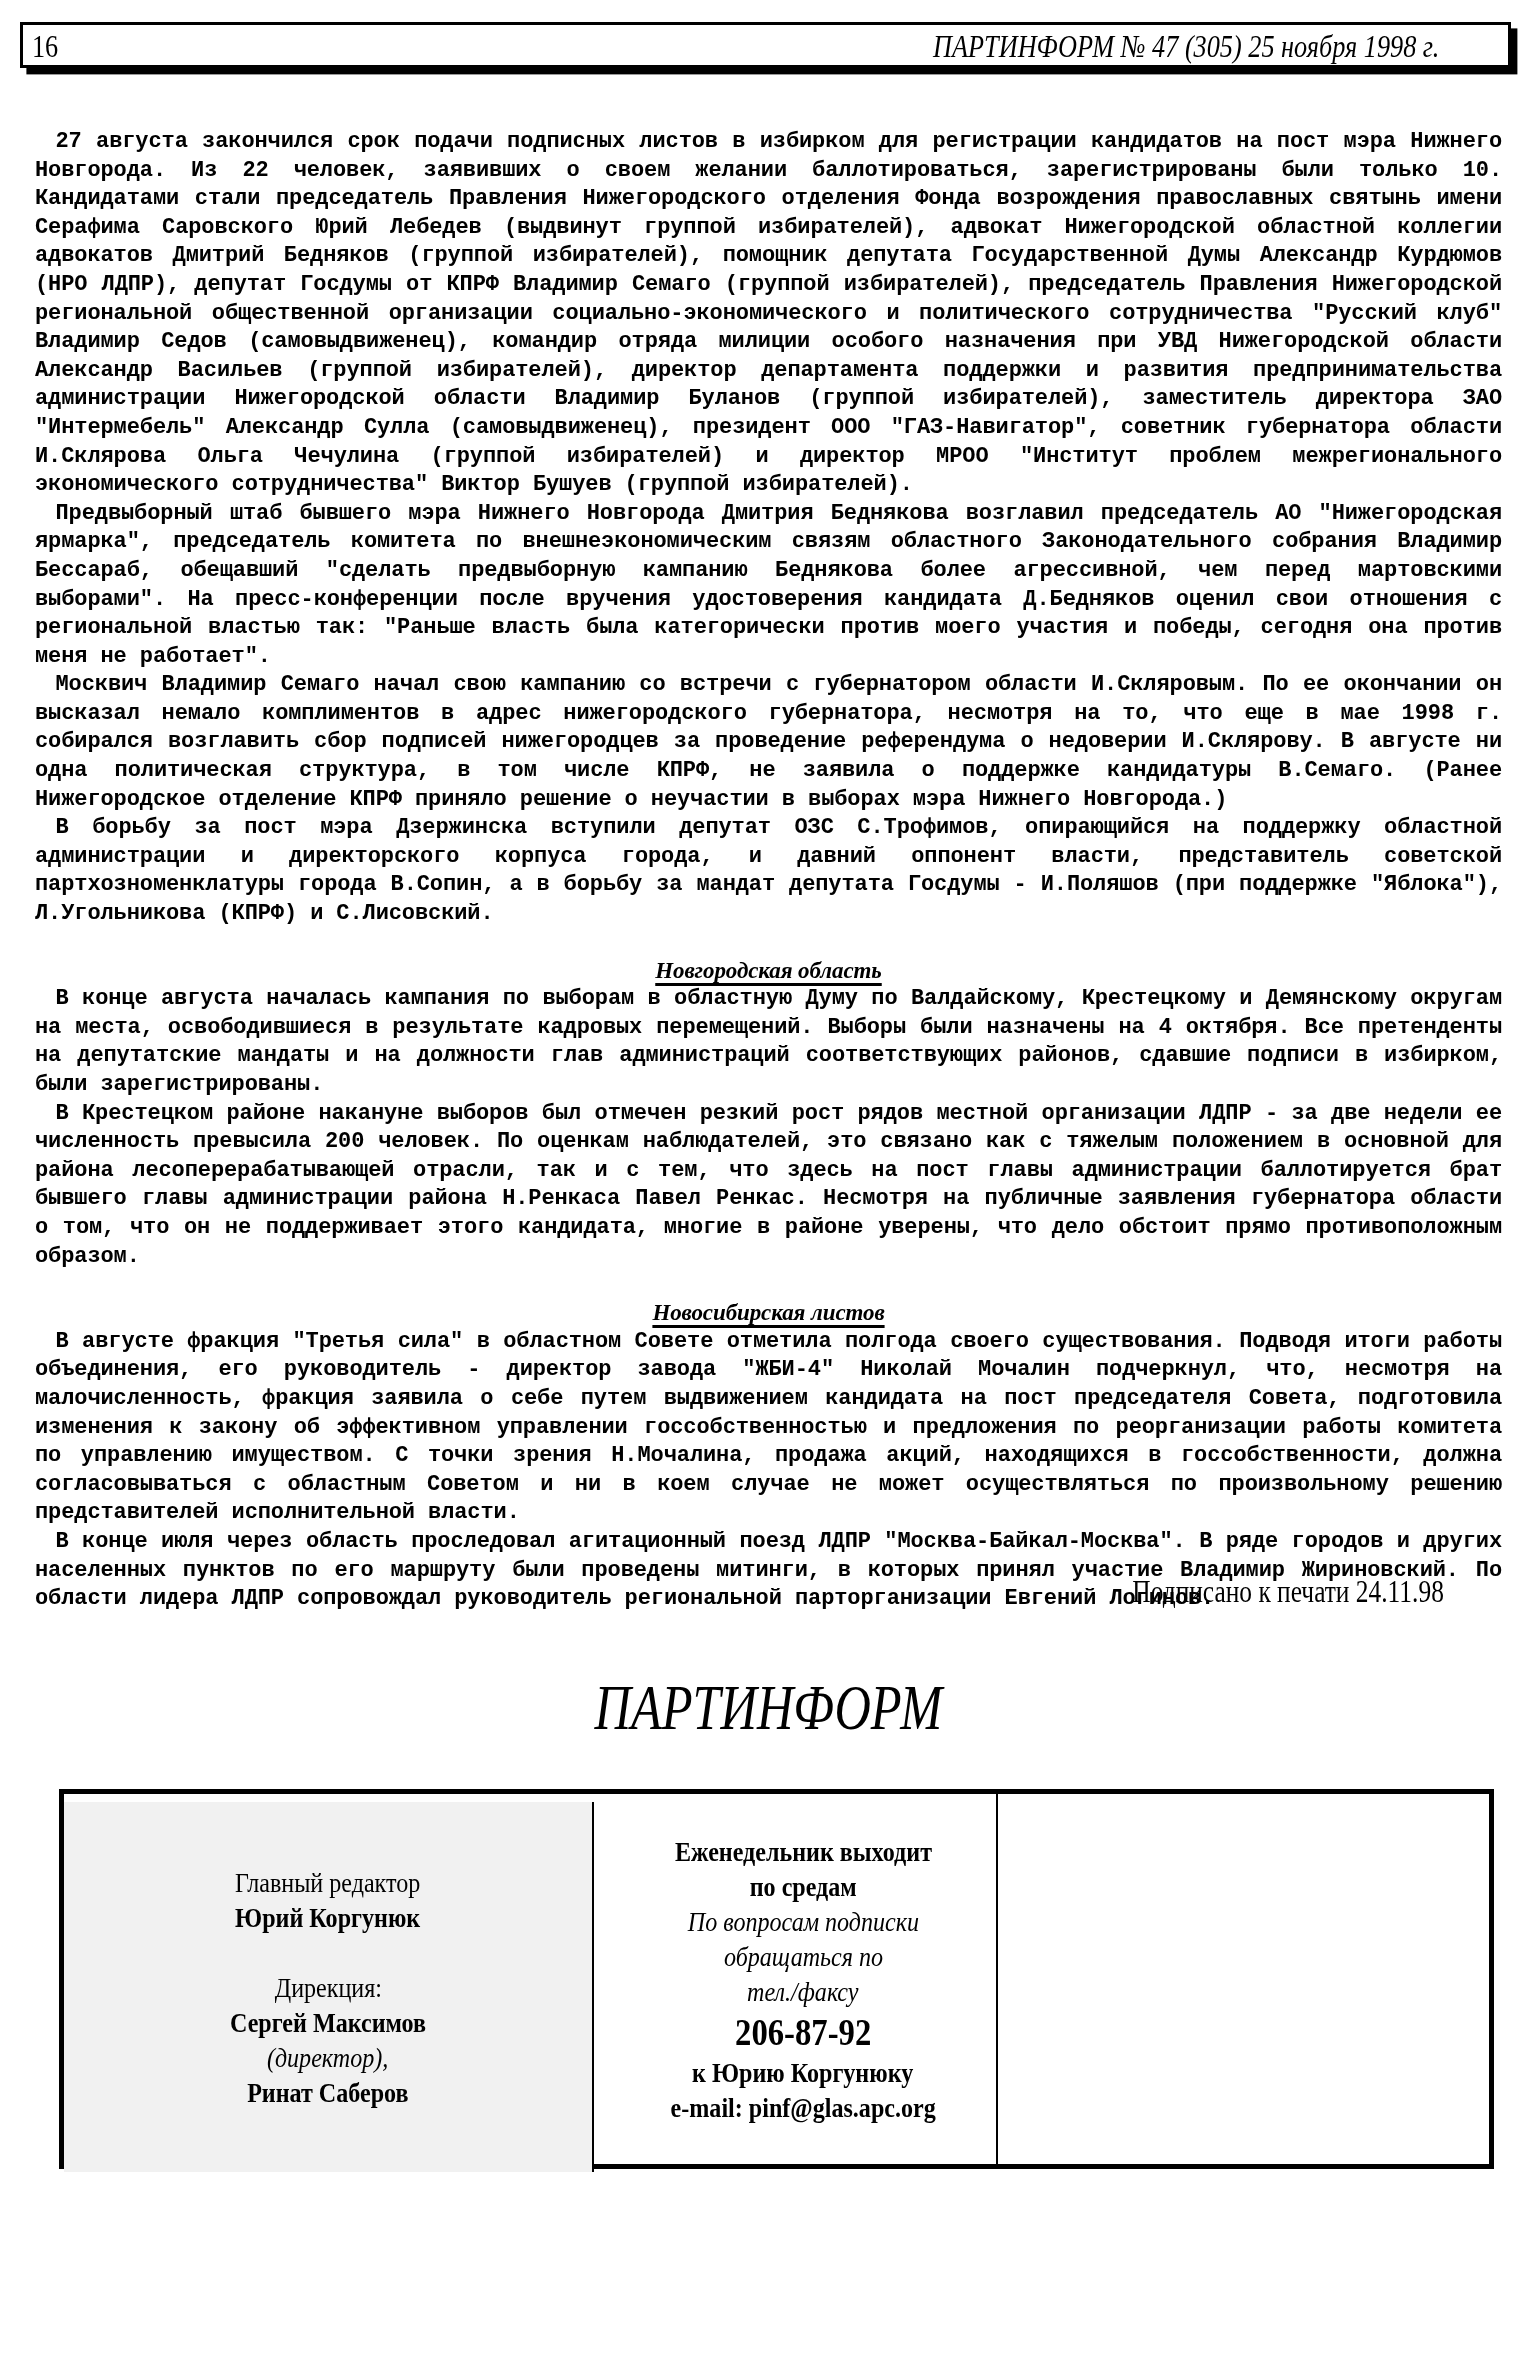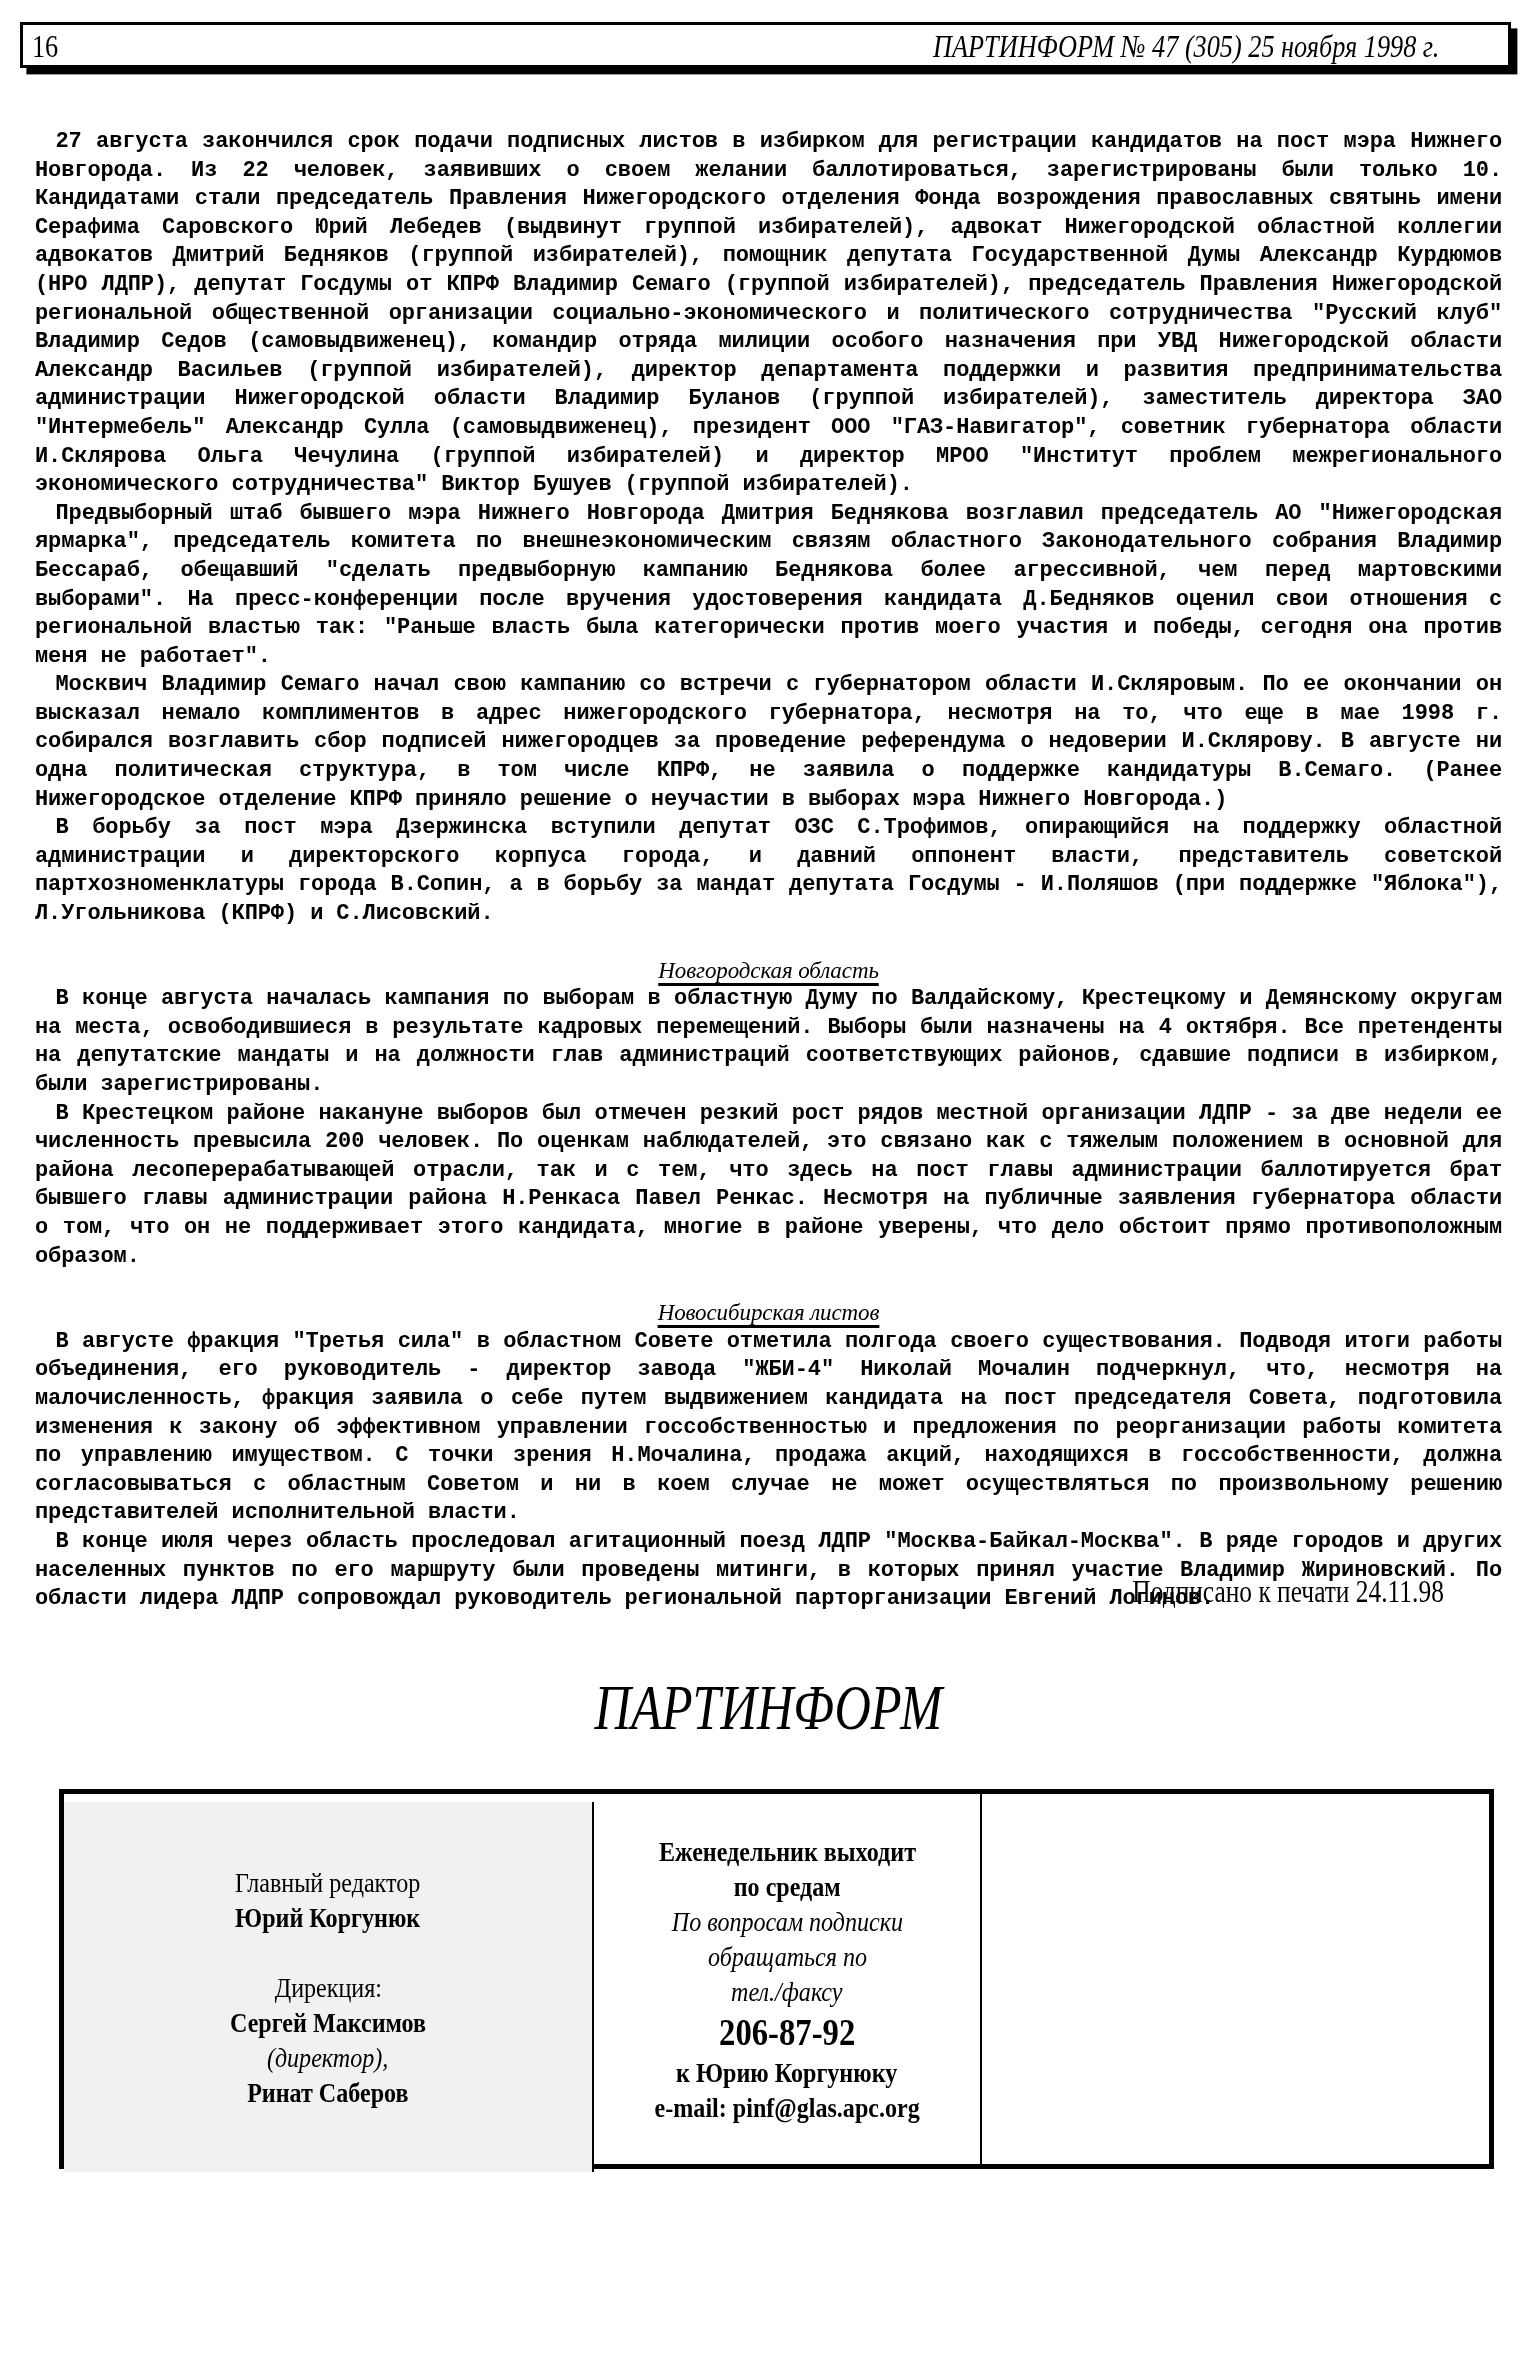--- a/index.html
+++ b/index.html
@@ -23,21 +23,21 @@
     transform: scaleX(0.82); transform-origin: right center; white-space: nowrap;
   }
   
   .article {
     position: absolute; left: 35px; top: 128px; width: 1467px;
     font-weight: bold; font-size: 22px; line-height: 28.6px;
     text-align: justify; letter-spacing: -0.1px;
   }
   .article p { margin: 0; text-indent: 20.5px; font-family: Liberation Mono, monospace; }
   .section-heading {
-    text-align: center; font-style: italic; font-weight: normal; text-decoration: underline;
+    text-align: center; font-style: italic; font-weight: bold; text-decoration: underline;
     text-decoration-thickness: 2.6px; text-underline-offset: 5.1px;
     font-size: 23px; line-height: 28.6px; margin: 28px 0 0 0; text-indent: 0;
   }
   
   .signed {
     position: absolute; right: 93px; top: 1574px;
     font-size: 31px; line-height: 36px; white-space: nowrap;
     transform: scaleX(0.82); transform-origin: right center;
   }
   
@@ -49,21 +49,21 @@
   
   .info-box {
     position: absolute; left: 59px; top: 1789px; width: 1425px; height: 370px;
     border: 5.1px solid #000; display: flex;
   }
   .info-col {
     position: relative; height: 100%; display: flex; flex-direction: column;
     justify-content: center; align-items: center; text-align: center;
   }
   .col-left { width: 528px; background: #f1f1f1; border-right: 2.6px solid #000; margin-top: 8px; }
-  .col-mid { width: 386px; background: #ffffff; border-right: 2.6px solid #000; }
+  .col-mid { width: 386px; background: #ffffff; border-right: 2.6px solid #000; padding-left: 16px; }
   .col-right { flex: 1; background: #f1f1f1; justify-content: flex-start; padding-top: 67px; box-sizing: border-box; }
   .info-line { font-size: 28px; line-height: 35px; white-space: nowrap; transform: scaleX(0.86); }
   .info-line.bold { font-weight: bold; }
   .info-line.italic { font-style: italic; }
   .info-line.phone { font-size: 38px; line-height: 46px; font-weight: bold; }
   .gap { height: 35px; }
   .col-mid .info-line { margin: 0; }
 </style>
 </head>
 <body>

